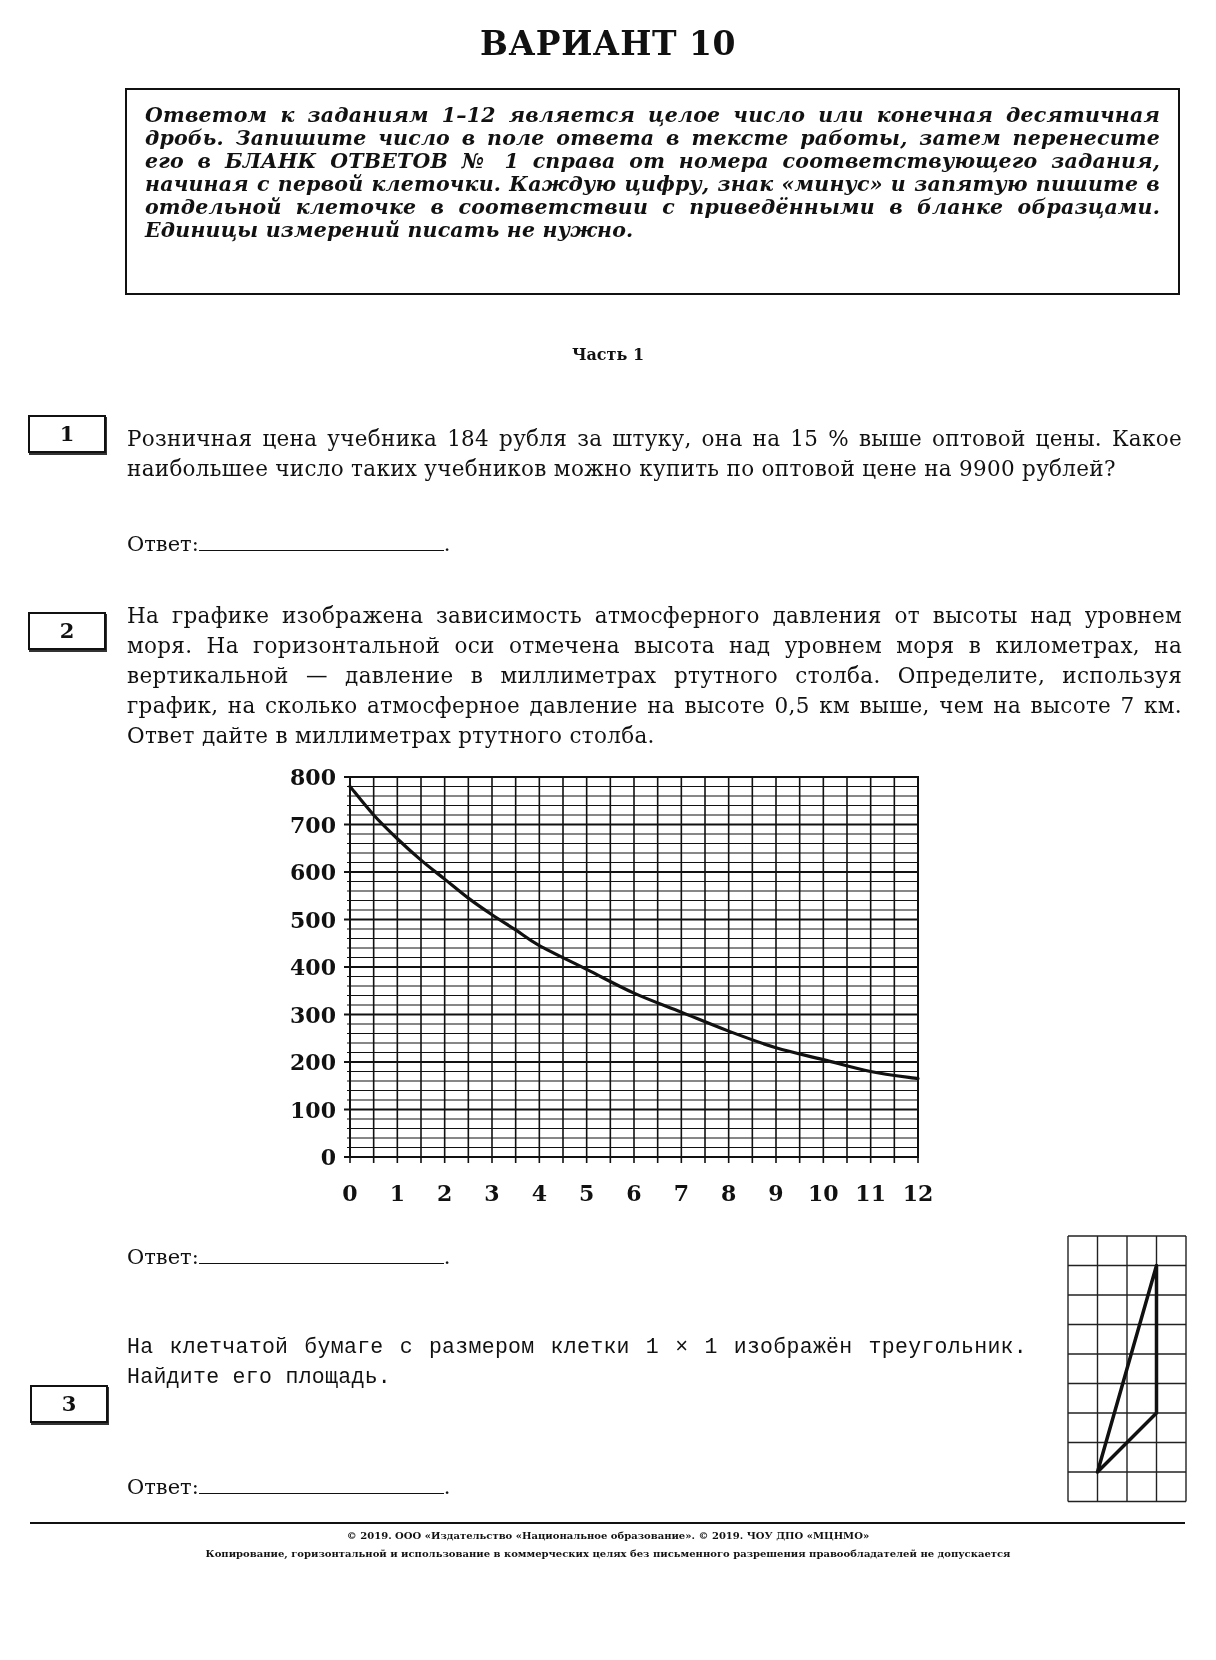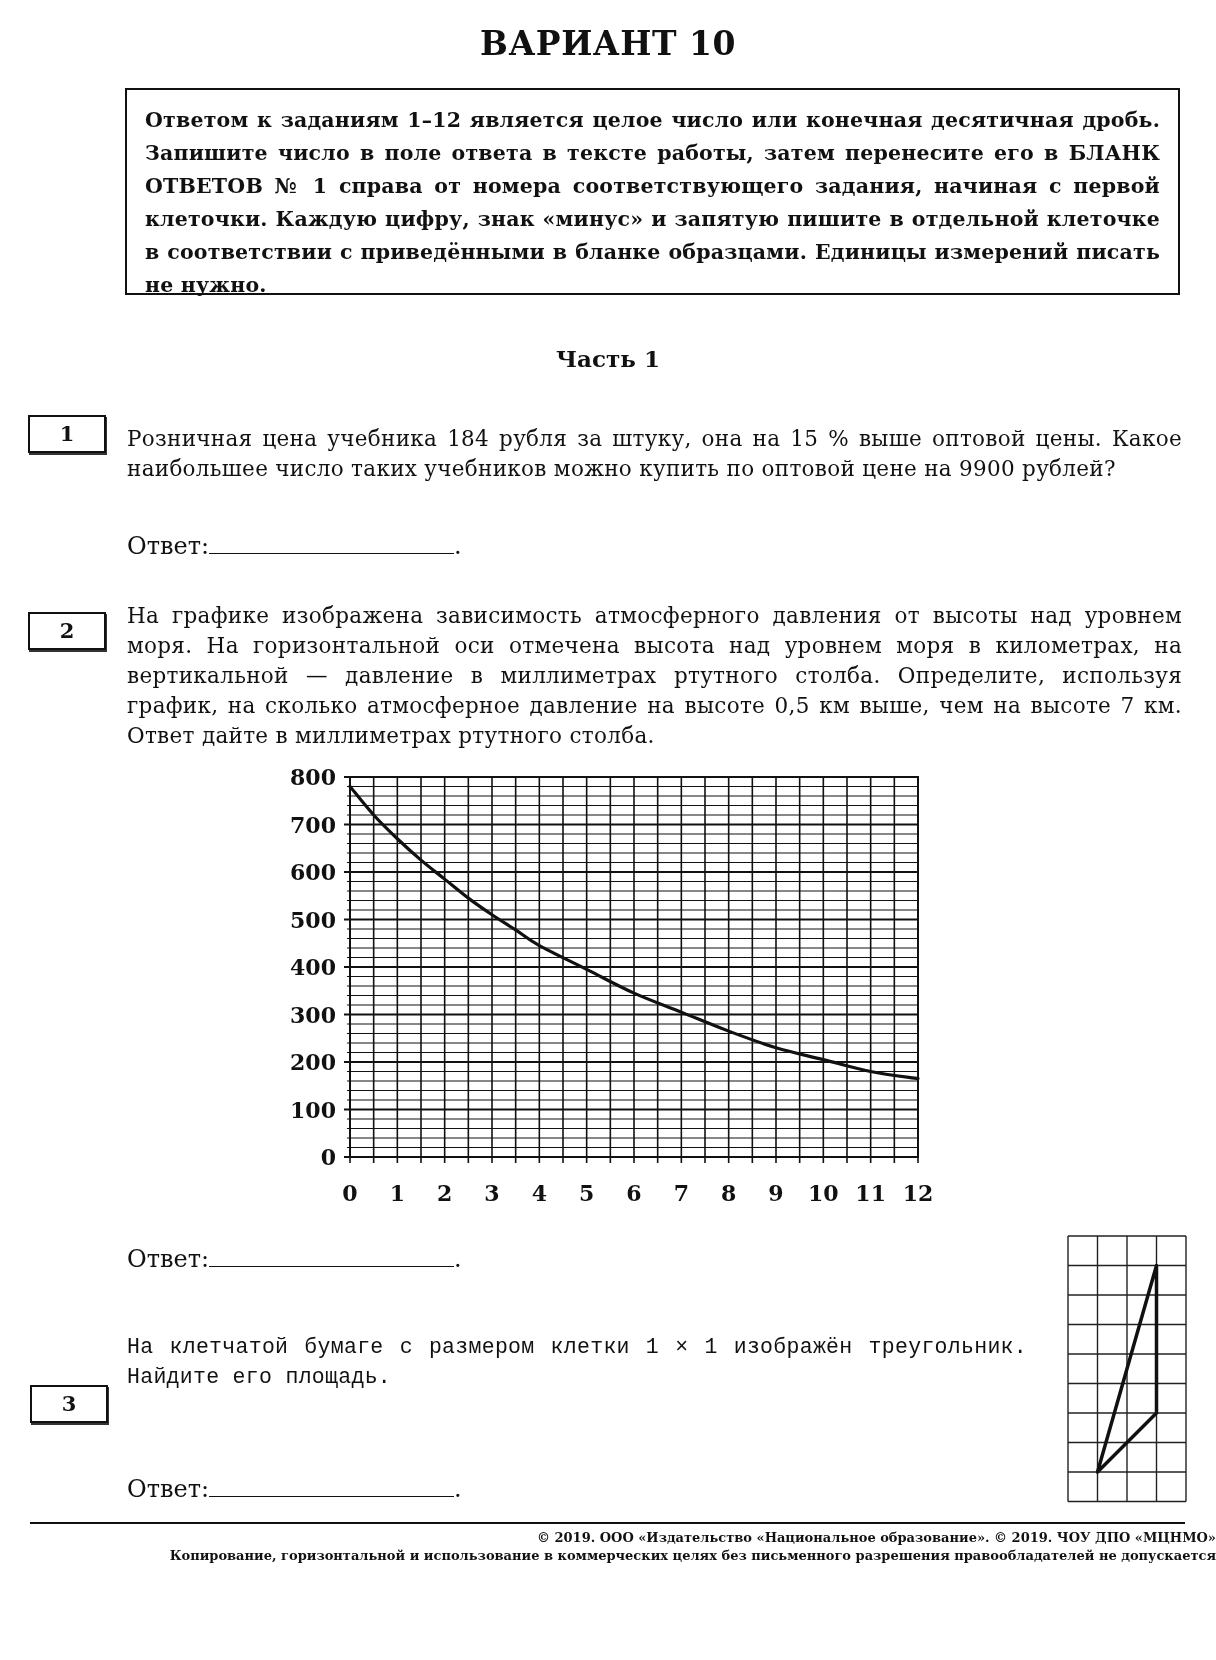--- a/index.html
+++ b/index.html
@@ -1,30 +1,30 @@
 <!DOCTYPE html>
 <html><head>
 <meta charset="utf-8">
 <style>
   html, body { margin: 0; padding: 0; background: #ffffff; }
   body { width: 1216px; height: 1660px; position: relative; overflow: hidden;
          font-family: "DejaVu Serif", "Liberation Serif", serif; color: #111; }
   .abs { position: absolute; }
   #title { left: 0; width: 1216px; top: 24px; text-align: center; font-weight: bold; font-size: 33px; letter-spacing: 0.5px; }
   #instr { left: 125px; top: 88px; width: 1055px; height: 207px; border: 2px solid #111; box-sizing: border-box; padding: 14px 18px 0 18px; }
-  #instr p { margin: 0; font-weight: bold; font-size: 20.5px; line-height: 33px; text-align: justify; text-align-last: left; letter-spacing: 0.2px; }
-  #part { left: 0; width: 1216px; top: 345px; text-align: center; font-weight: bold; font-size: 23px; }
+  #instr p { margin: 0; font-style: italic; font-weight: bold; font-size: 20.5px; line-height: 23px; text-align: justify; text-align-last: left; letter-spacing: 0.2px; }
+  #part { left: 0; width: 1216px; top: 345px; text-align: center; font-weight: bold; font-size: 16px; }
   .pbox { width: 78px; height: 38px; border: 2px solid #111; box-sizing: border-box; text-align: center; font-weight: bold; font-size: 21px; line-height: 34px; box-shadow: 1px 2px 0 #333; }
   .ptext { left: 127px; width: 1055px; margin: 0; font-size: 21.5px; line-height: 30px; text-align: justify; text-align-last: left; letter-spacing: 0.3px; }
-  .answer { font-size: 24px; }
+  .answer { font-size: 21px; }
   .answer .line { display: inline-block; width: 245px; border-bottom: 1.5px solid #111; height: 18px; vertical-align: baseline; }
   #chart { left: 270px; top: 760px; }
   #tri { left: 1062px; top: 1230px; }
   #footline { left: 30px; top: 1522px; width: 1155px; height: 0; border-top: 2px solid #111; }
-  .foot { left: 0; width: 1216px; text-align: right; font-size: 13px; font-weight: bold; }
+  .foot { left: 0; width: 1216px; text-align: center; font-size: 10px; font-weight: bold; }
 </style>
 </head>
 <body>
 
 <div id="title" class="abs">ВАРИАНТ 10</div>
 
 <div id="instr" class="abs">
   <p>Ответом к заданиям 1–12 является целое число или конечная десятичная дробь. Запишите число в поле ответа в тексте работы, затем перенесите его в БЛАНК ОТВЕТОВ № 1 справа от номера соответствующего задания, начиная с первой клеточки. Каждую цифру, знак «минус» и запятую пишите в отдельной клеточке в соответствии с приведёнными в бланке образцами. Единицы измерений писать не нужно.</p>
 </div>
 

